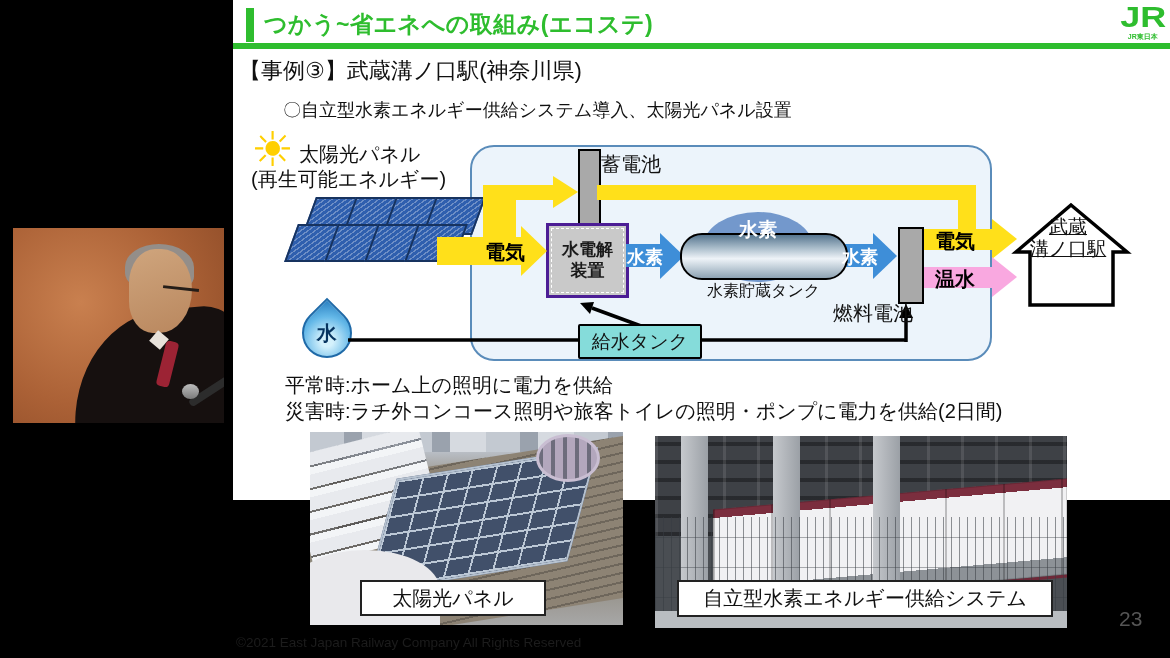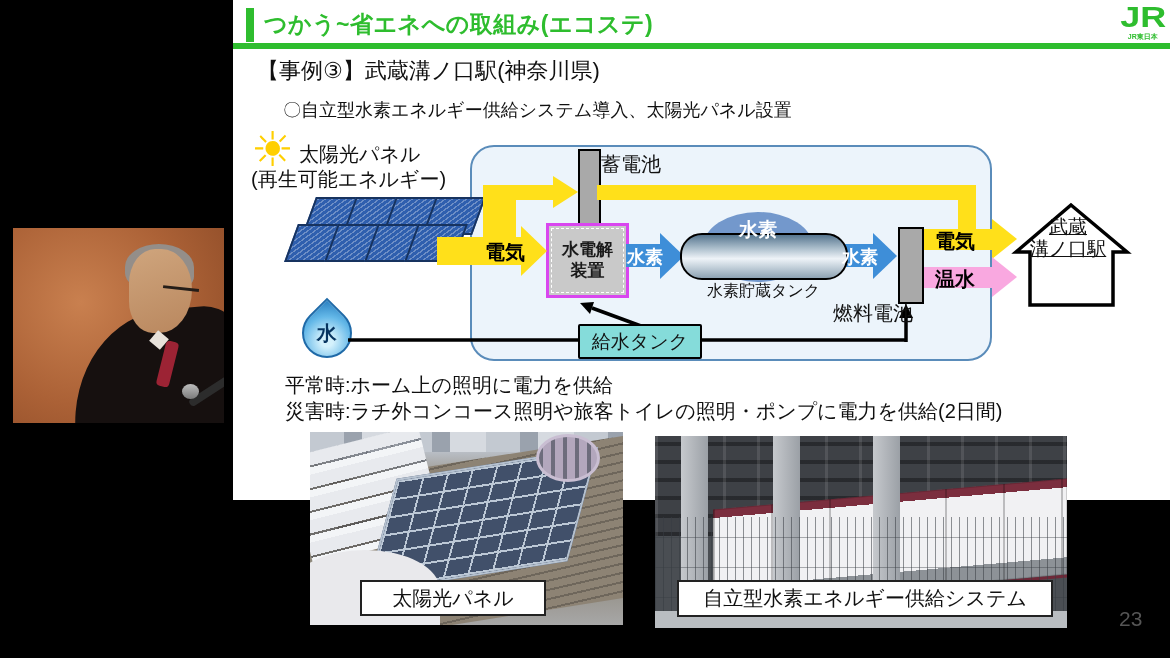--- a/index.html
+++ b/index.html
@@ -28,41 +28,41 @@
   
   #slide{left:233px;top:0;width:937px;height:500px;background:#fff;}
   .green{color:#2ebd2e;}
   #title-accent{left:13px;top:8px;width:8px;height:34px;background:#2ebd2e;}
   #slide-title{left:31px;top:9px;font-size:23px;font-weight:bold;letter-spacing:.5px;}
   #title-underline{left:0;top:43px;width:937px;height:6px;background:#2ebd2e;}
   #jr-logo{right:8px;top:2px;text-align:center;line-height:1;}
   #jr-logo .jr{font-size:30px;font-weight:900;color:#2ebd2e;transform:scaleX(1.2);display:inline-block;}
   #jr-logo .jr-sub{font-size:7px;color:#2ebd2e;font-weight:bold;margin-top:1px;}
 
-  #case-heading{left:24px;top:56px;font-size:22px;color:#101010;}
+  #case-heading{left:6px;top:56px;font-size:22px;color:#101010;}
   #subheading{left:50px;top:98px;font-size:18px;color:#101010;}
 
   
   #diag-box{left:237px;top:145px;width:518px;height:212px;background:#ecf4fb;
             border:2.5px solid #5a8cba;border-radius:24px;}
   #sun{left:18px;top:126px;font-size:48px;color:#ffcf00;line-height:1;}
   #solar-label{left:66px;top:141px;font-size:20px;}
   #solar-sublabel{left:18px;top:166px;font-size:20px;}
   .panel{width:46px;height:34px;background:#2f5fae;border:2px solid #17335f;
          transform:skewX(-20deg);
          background-image:repeating-linear-gradient(135deg,rgba(255,255,255,.3) 0 1.5px,transparent 1.5px 5px);}
 
   .yellow{background:#ffe01a;}
   .tri-right{width:0;height:0;border-style:solid;border-color:transparent;}
   .bold-label{font-weight:bold;color:#000;}
 
   #battery{left:345px;top:149px;width:19px;height:73px;background:#a9a9a9;border:2.5px solid #000;}
   #battery-label{left:368px;top:151px;font-size:20px;}
 
-  #electrolyzer{left:313px;top:223px;width:77px;height:69px;background:#c9c9c9;border:3px solid #d946ef;}
+  #electrolyzer{left:313px;top:223px;width:77px;height:69px;background:#c9c9c9;border:3px solid #4c1d95;}
   #electrolyzer .inner{position:absolute;inset:2px;border:1.5px dashed #fff;
       display:flex;flex-direction:column;align-items:center;justify-content:center;
       font-size:17px;font-weight:600;line-height:1.2;color:#1a1a1a;}
 
   .h2-band{background:#3e8ed8;height:23px;}
   .h2-label{font-size:18px;font-weight:bold;color:#fff;z-index:6;}
 
   #h2-cloud{left:470px;top:212px;width:110px;height:70px;background:#7398cc;border-radius:50%;}
   #h2-cloud-label{left:470px;top:217px;width:110px;text-align:center;font-size:19px;font-weight:bold;color:#fff;z-index:6;}
   #tank{left:447px;top:233px;width:164px;height:43px;border-radius:22px;border:2.5px solid #000;
@@ -262,14 +262,15 @@
     <div class="pr-units abs"></div>
     <div class="pr-seams abs"></div>
     <div class="pillar abs" style="left:26px"></div>
     <div class="pillar abs" style="left:118px"></div>
     <div class="pillar abs" style="left:218px;height:86%"></div>
     <div class="pr-fence abs"></div>
     <div class="pr-ground abs"></div>
     <div class="caption" style="left:22px;top:144px;width:372px;height:33px">自立型水素エネルギー供給システム</div>
   </div>
 
+  <div id="copyright" class="abs">©2021 East Japan Railway Company All Rights Reserved</div>
   <div id="page-number" class="abs">23</div>
 </div>
 
 </body></html>

